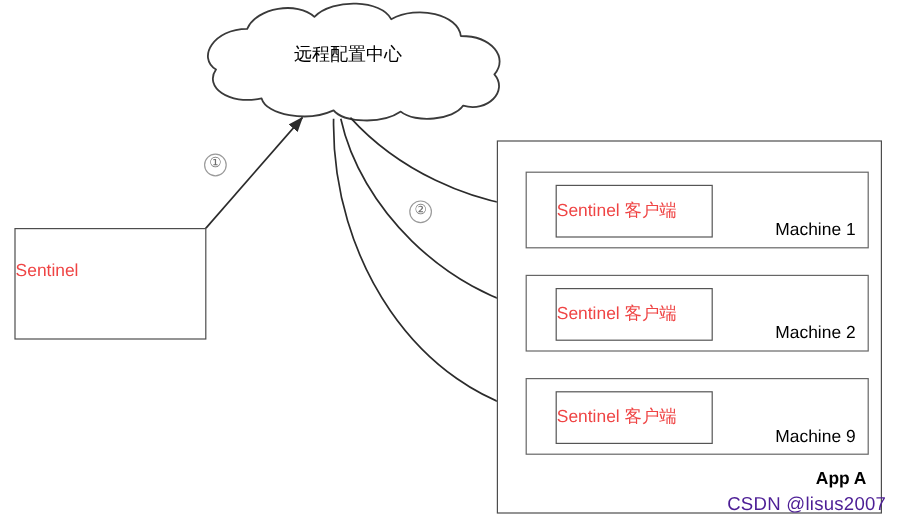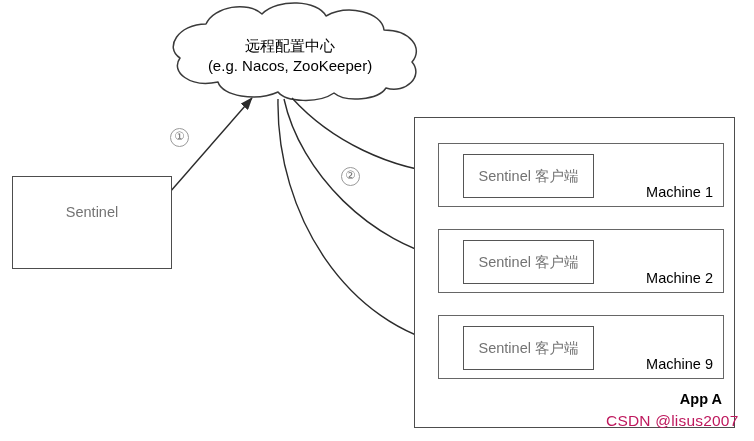--- a/index.html
+++ b/index.html
@@ -37,22 +37,21 @@
   .client {
     border: 1.3px solid #555555;
   }
   .dashboard {
     border: 1.5px solid #4d4d4d;
   }
   .center-text {
     position: absolute;
     left: 0;
     right: 0;
-    text-align: center;
-    color: #737373;
+    color: #ef4444;
     line-height: 1.32;
   }
   .label-right {
     position: absolute;
     color: #000000;
     white-space: nowrap;
   }
   .cloud-text {
     position: absolute;
     text-align: center;
@@ -68,21 +67,21 @@
     border: 1.2px solid #9a9a9a;
     border-radius: 50%;
     color: #6e6e6e;
     font-size: 11.5px;
     line-height: 15px;
     text-align: center;
     background: #ffffff;
   }
   .watermark {
     position: absolute;
-    color: #be185d;
+    color: #4c1d95;
     font-size: 15.5px;
     white-space: nowrap;
     letter-spacing: 0.2px;
   }
   .dashboard-text {
     font-size: 14.5px;
   }
   .client-text {
     font-size: 14.5px;
   }
@@ -124,27 +123,26 @@
 
     <path d="M 292 98 C 330 140, 390 170, 452 174" fill="none" stroke="#2b2b2b" stroke-width="1.4" marker-end="url(#arrowhead)"></path>
 
     <path d="M 284 99 C 300 172, 370 244, 452 260" fill="none" stroke="#2b2b2b" stroke-width="1.4" marker-end="url(#arrowhead)"></path>
 
     <path d="M 278 99 C 276 216, 348 326, 452 346" fill="none" stroke="#2b2b2b" stroke-width="1.4" marker-end="url(#arrowhead)"></path>
   </svg>
 
   <div class="cloud-text" style="left:160px; top:36px; width:260px;">
     <div>远程配置中心</div>
-    <div>(e.g. Nacos, ZooKeeper)</div>
   </div>
 
   <div class="step-num" style="left:170px; top:128px;">①</div>
   <div class="step-num" style="left:341px; top:167px;">②</div>
 
-  <div class="box dashboard" style="left:12px; top:176px; width:160px; height:93px;">
+  <div class="box dashboard" style="left:12px; top:190px; width:160px; height:93px;">
     <div class="center-text dashboard-text" style="top:26px;">
       <div>Sentinel</div>
     </div>
   </div>
 
   <div class="box outer-app" style="left:414px; top:117px; width:321px; height:311px;">
 
     <div class="box machine" style="left:23px; top:25px; width:286px; height:64px;">
       <div class="box client" style="left:24px; top:10px; width:131px; height:44px;">
         <div class="center-text client-text" style="top:12px;">Sentinel 客户端</div>

